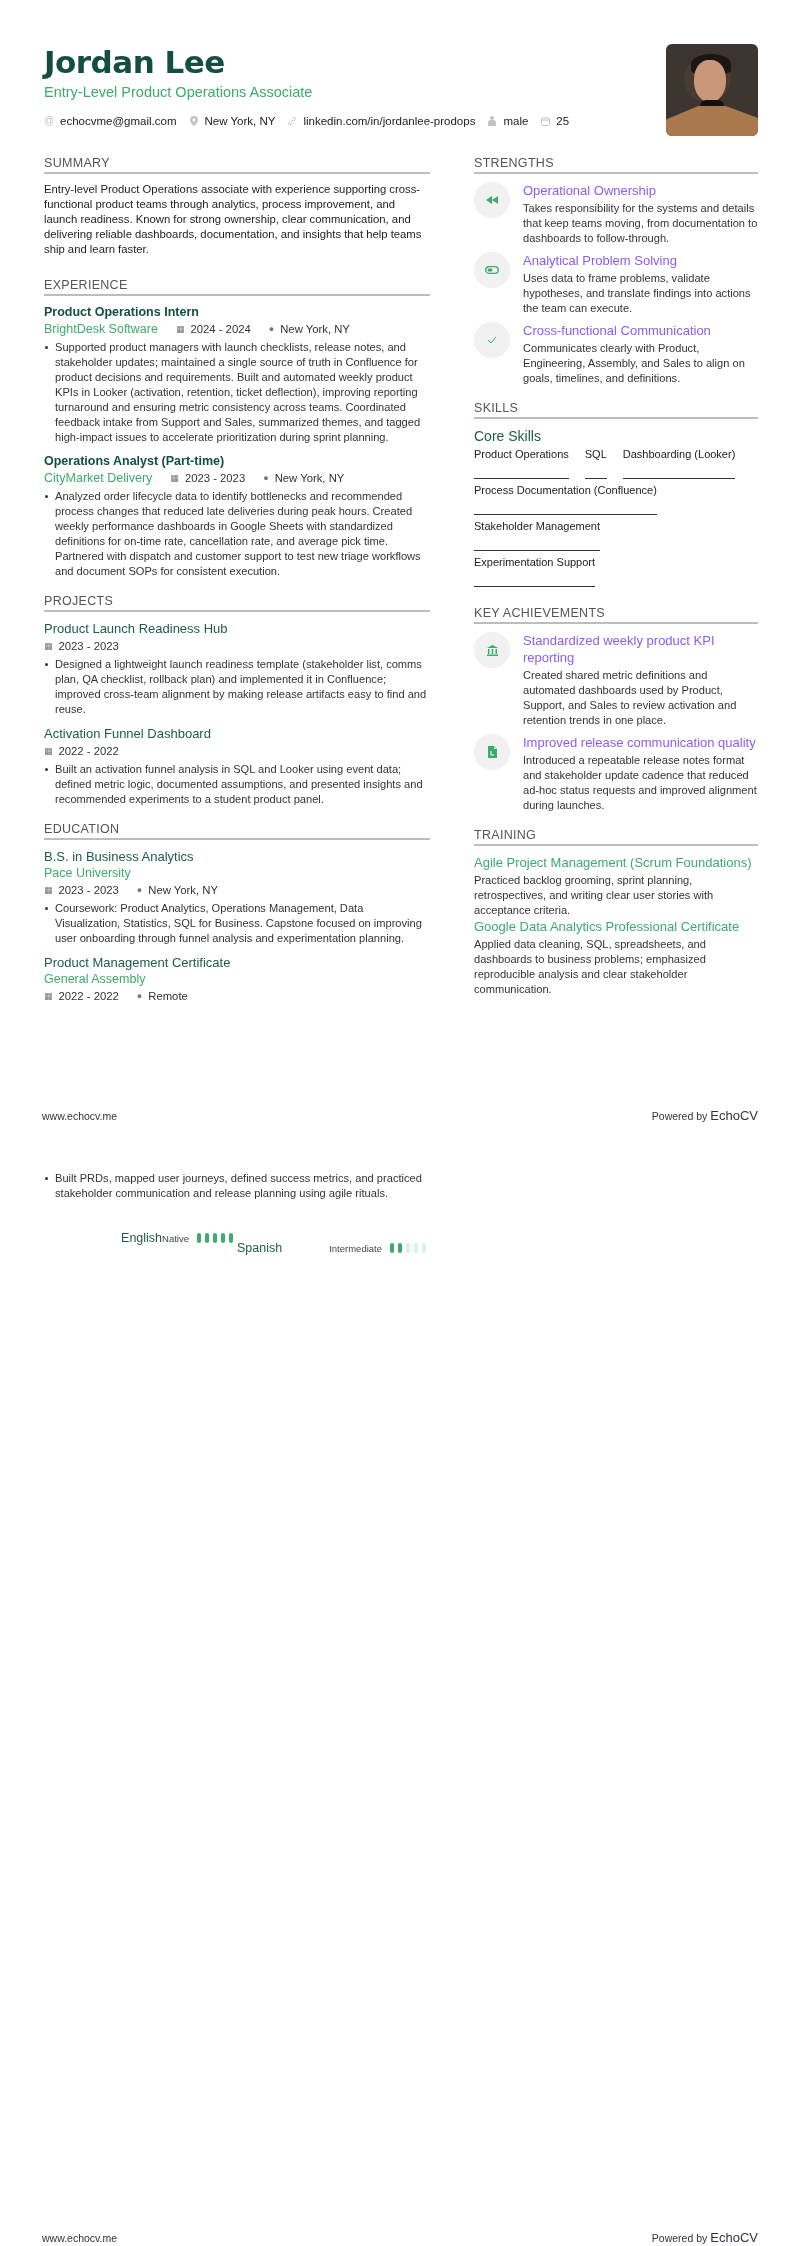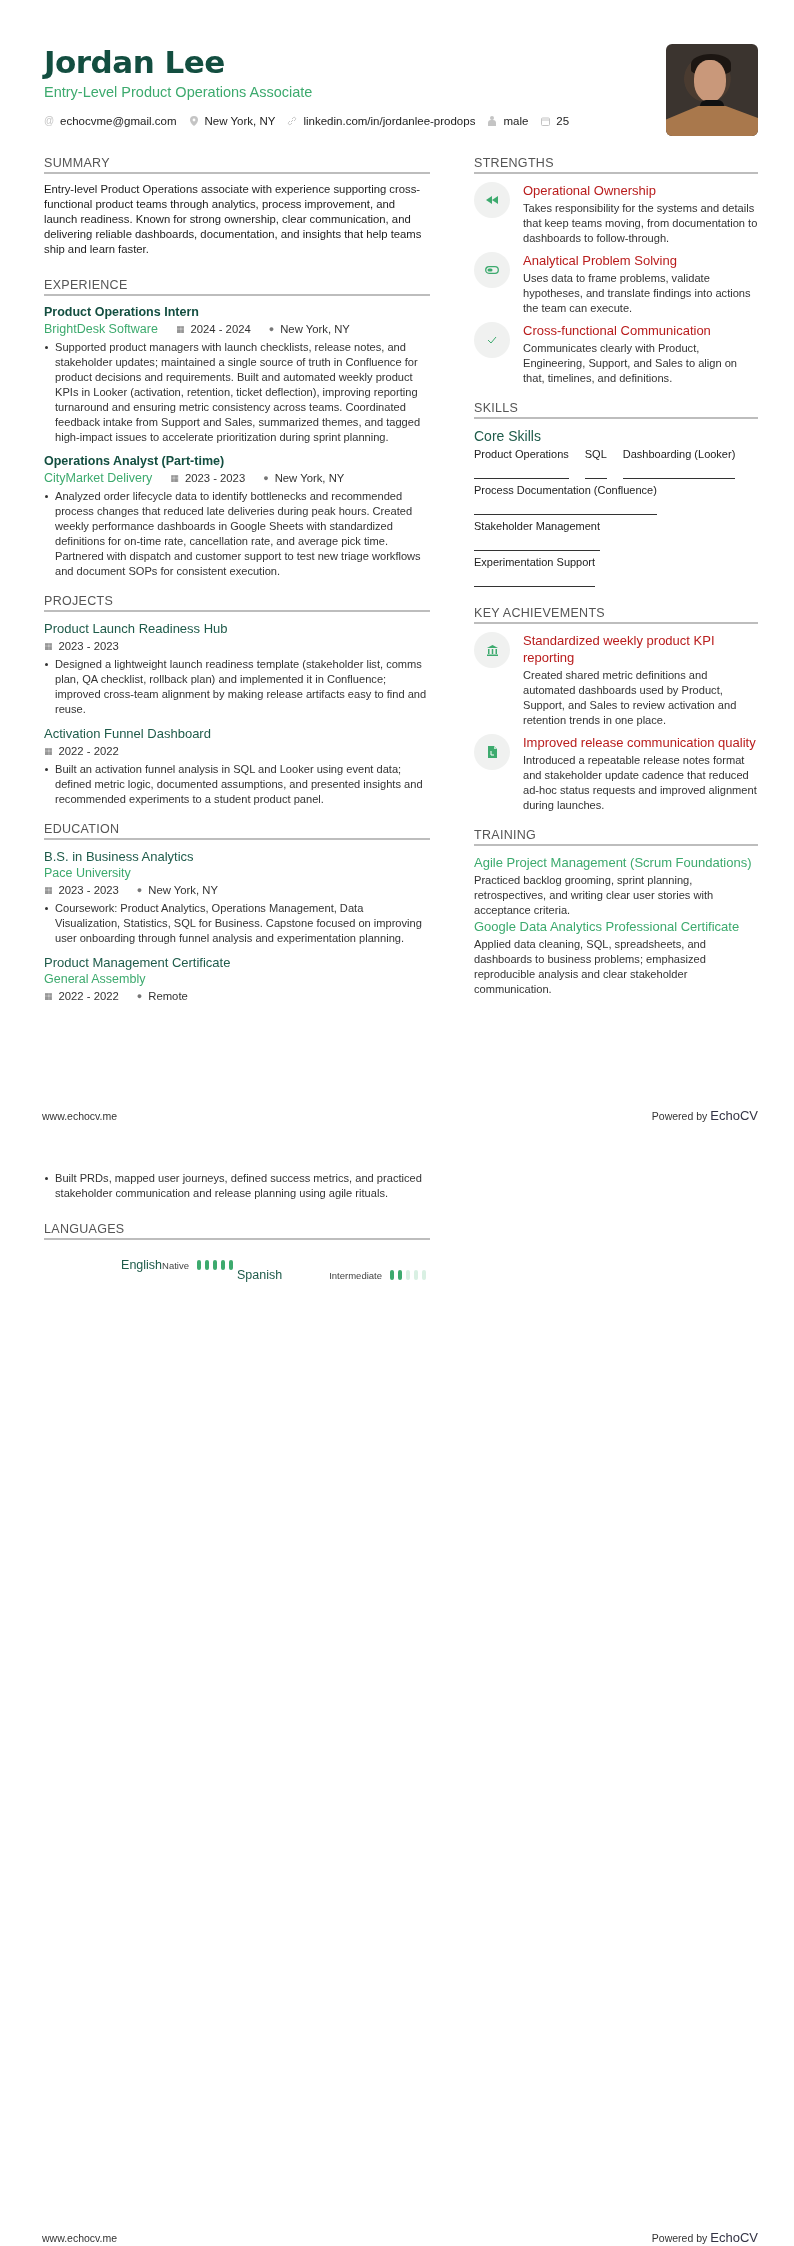--- a/index.html
+++ b/index.html
@@ -40,21 +40,21 @@
   .bullets li { font-size: 11.1px; line-height: 15px; color: #333; list-style: none; position: relative; }
   .bullets li::before { content: ""; position: absolute; left: -10px; top: 6px; width: 3px; height: 3px; background: #333; border-radius: 50%; }
 
   .proj-title { font-size: 13px; color: #1e5b4a; line-height: 17px; }
   .edu-org { font-size: 12.5px; color: #3daa6e; line-height: 16px; }
 
   
   .icon-item { display: flex; margin-bottom: 6px; }
   .ibubble { width: 36px; height: 36px; border-radius: 50%; background: #f0f1f0; display: flex; align-items: center; justify-content: center; margin-right: 13px; flex: 0 0 36px; color: #3daa6e; font-size: 12px; }
   .ibody { flex: 1; }
-  .ititle { font-size: 13px; color: #b91c1c; line-height: 17px; }
+  .ititle { font-size: 13px; color: #8b5cf6; line-height: 17px; }
   .idesc { font-size: 11.1px; line-height: 15px; color: #333; margin-top: 2px; }
 
   .skill-group { font-size: 14px; color: #1e5b4a; line-height: 18px; margin-bottom: 2px; }
   .skills { display: flex; flex-wrap: wrap; }
   .skill { font-size: 11px; color: #222; padding-bottom: 17px; border-bottom: 1.5px solid #333; margin-right: 16px; margin-bottom: 4px; line-height: 14px; }
 
   .train-title { font-size: 13px; color: #3daa6e; line-height: 17px; }
 
   .footer { position: absolute; left: 42px; width: 716px; display: flex; justify-content: space-between; align-items: baseline; font-size: 10.5px; color: #333; }
   .powered-brand { font-size: 13px; color: #334; margin-left: 3px; }
@@ -268,21 +268,21 @@
         </div>
       </div>
       <div class="icon-item">
         <div class="ibubble">
           <svg width="10" height="8" viewBox="0 0 10 8">
               <path d="M1 4l3 3 5-6" stroke="#3daa6e" fill="none" stroke-width="1"></path>
             </svg>
         </div>
         <div class="ibody">
           <div class="ititle">Cross-functional Communication</div>
-          <div class="idesc">Communicates clearly with Product, Engineering, Support, and Sales to align on that, timelines, and definitions.</div>
+          <div class="idesc">Communicates clearly with Product, Engineering, Assembly, and Sales to align on goals, timelines, and definitions.</div>
         </div>
       </div>
     </section>
 
     <section style="margin-bottom:14px;">
       <div class="sec-title">SKILLS</div>
       <div class="skill-group">Core Skills</div>
       <div class="skills">
         <span class="skill">Product Operations</span>
         <span class="skill">SQL</span>
@@ -344,21 +344,20 @@
   </div>
 </div>
 
 <div class="page page2">
   <div class="col-left" style="top:45px;">
     <ul class="bullets" style="margin-bottom:20px;">
       <li>Built PRDs, mapped user journeys, defined success metrics, and practiced stakeholder communication and release planning using agile rituals.</li>
     </ul>
 
     <section>
-      <div class="sec-title">LANGUAGES</div>
       <div class="lang-row">
         <div style="display:flex;align-items:center;width:193px;justify-content:flex-end;">
           <span class="lang-name">English</span>
           <span style="display:flex;align-items:center;">
             <span class="lang-level">Native</span>
             <span class="dots">
               <span class="dot on"></span>
                 <span class="dot on"></span>
                 <span class="dot on"></span>
                 <span class="dot on"></span>

